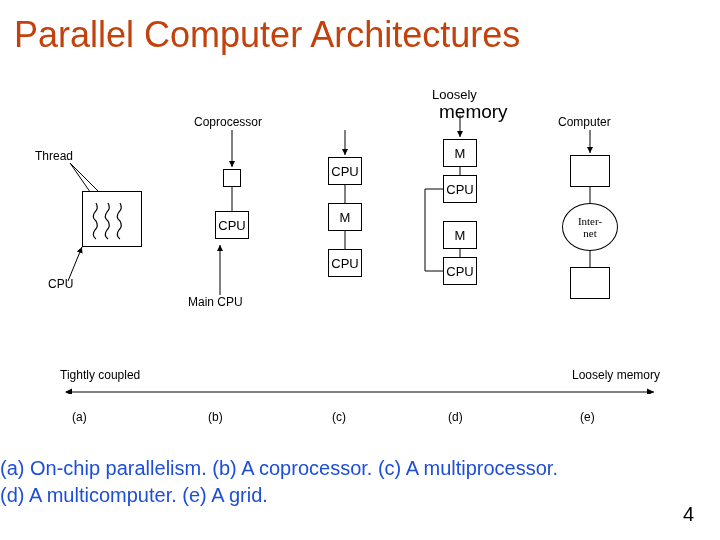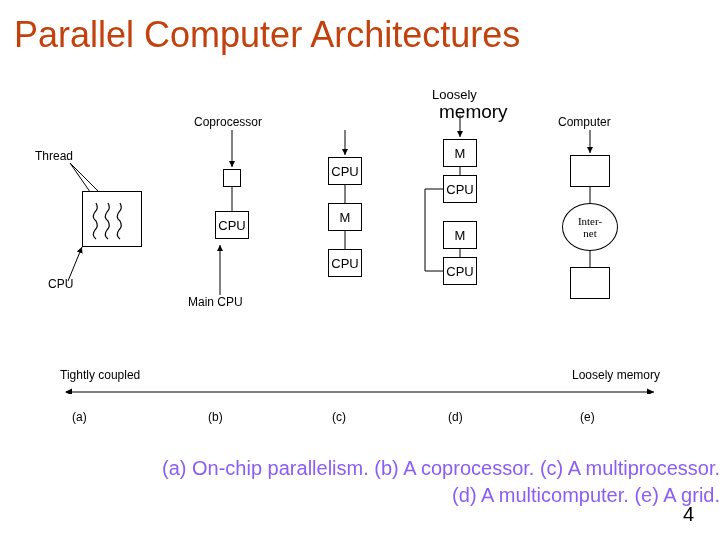--- a/index.html
+++ b/index.html
@@ -67,23 +67,23 @@
     width: 600px;
     height: 24px;
     font-size: 14px;
   }
   .caption {
     position: absolute;
     left: 0;
     right: 12px;
     top: 455px;
     width: 720px;
-    text-align: right;
+    text-align: left;
     font-size: 20px;
-    color: #8b5cf6;
+    color: #1d4ed8;
     line-height: 1.35;
   }
   .page-num {
     position: absolute;
     right: 26px;
     bottom: 14px;
     font-size: 20px;
     color: #000;
   }
   .squiggle { stroke: #000; stroke-width: 1.2; fill: none; }

